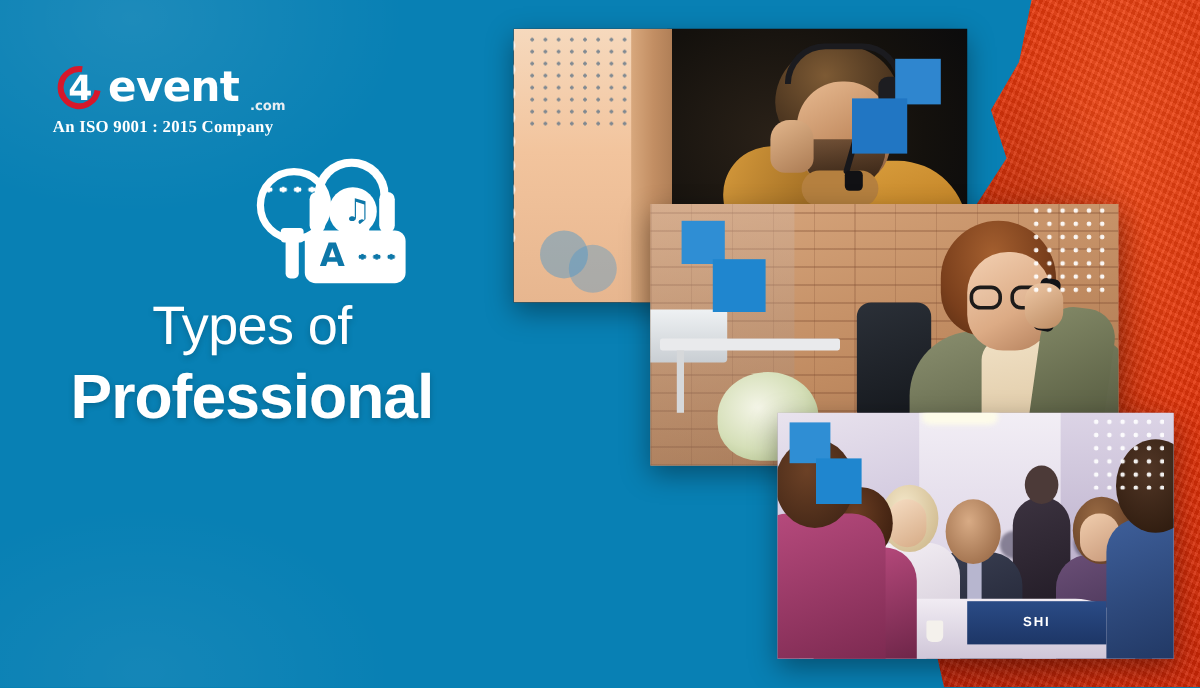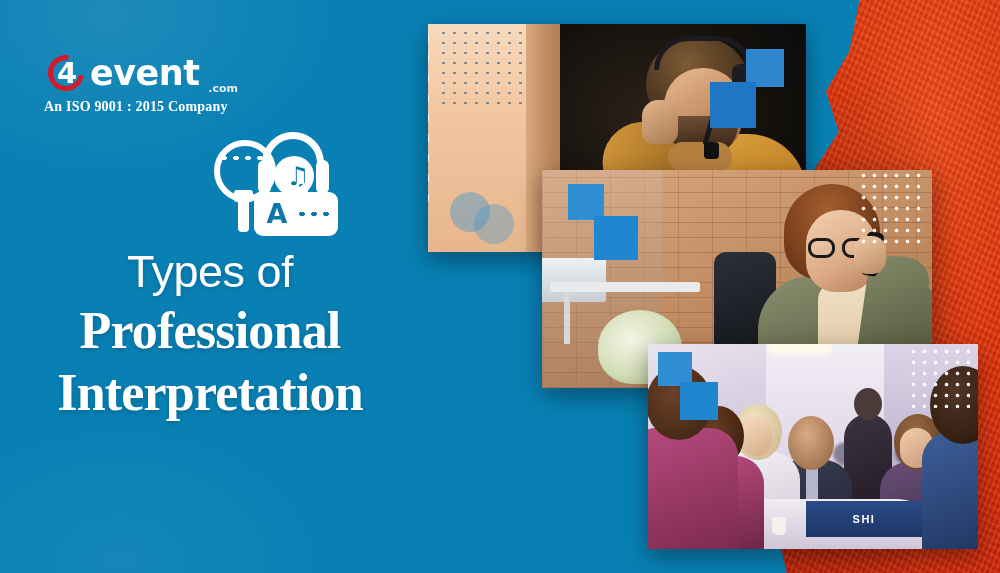--- a/index.html
+++ b/index.html
@@ -408,21 +408,21 @@
   }
   #h-small {
     display:block;
     font-family:Liberation Sans, sans-serif;
     font-size:45px; font-weight:400; line-height:56px;
     letter-spacing:-.5px;
     text-shadow:0 2px 5px rgba(0,0,0,.18);
   }
   .h-big {
     display:block;
-    font-family:Liberation Serif, serif;
+    font-family:Liberation Sans, sans-serif;
     font-size:52px; font-weight:700; line-height:62px;
     letter-spacing:-.8px;
     text-shadow:0 2px 5px rgba(0,0,0,.22);
   }
 </style>
 </head>
 <body>
 
 <div id="stage">
 
@@ -553,16 +553,15 @@
     <div id="hi-note">♫</div>
     <div id="hi-bubble-tail"></div>
     <div id="hi-bubble"></div>
     <div id="hi-A">A</div>
     <div id="hi-bdots"></div>
   </div>
 
   <div id="headline">
     <span id="h-small">Types of</span>
     <span class="h-big">Professional</span>
-    <span class="h-big">Interpretation</span>
   </div>
 
 </div>
 
 </body></html>

